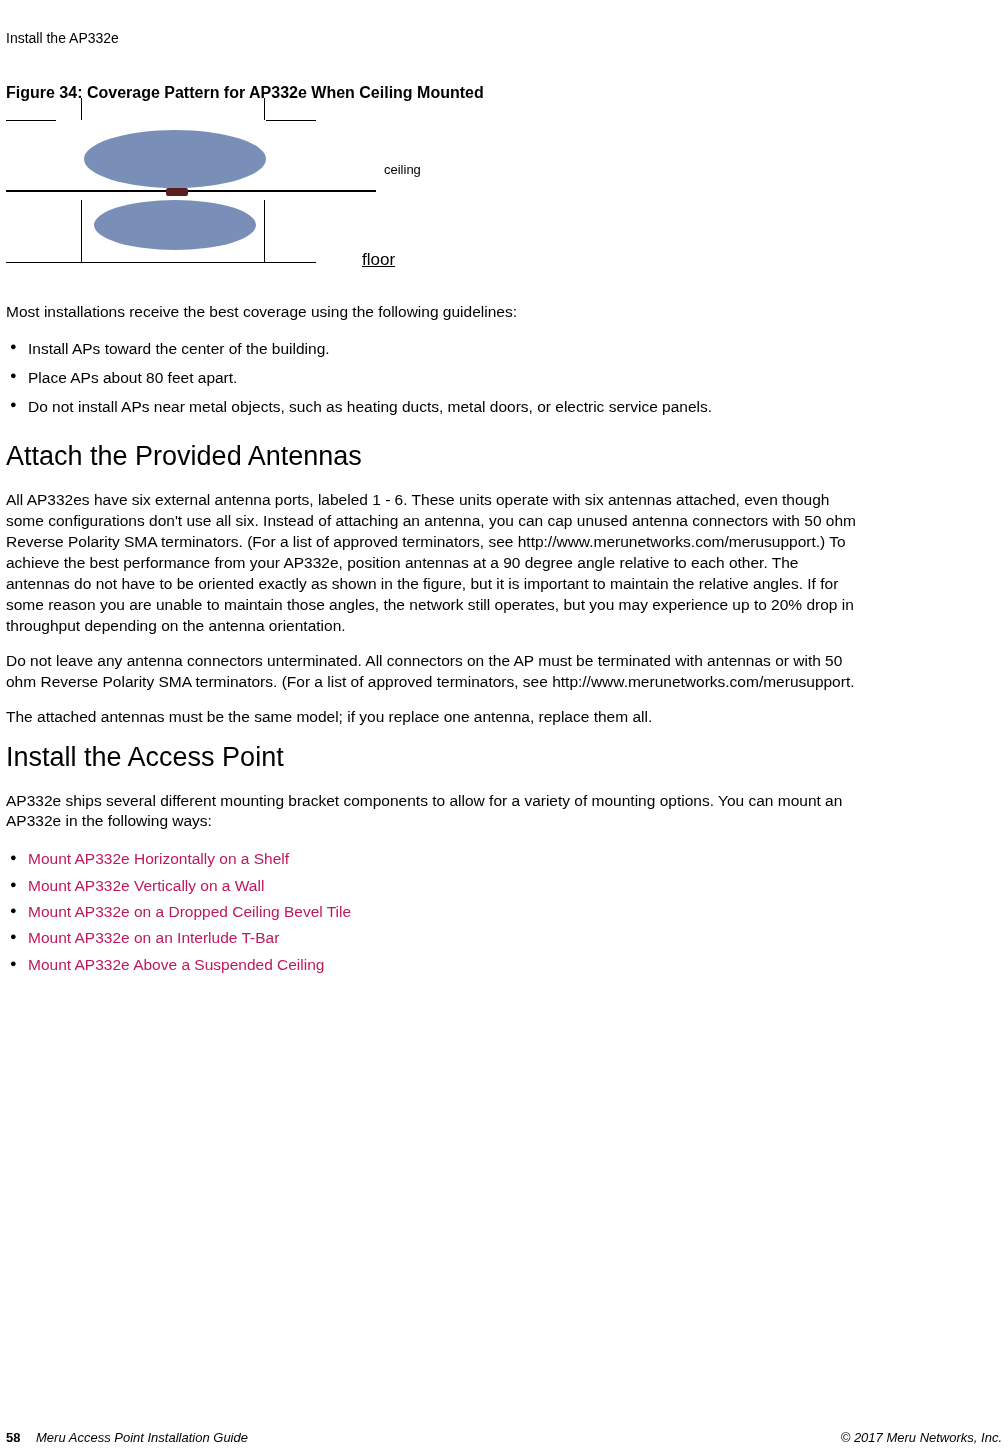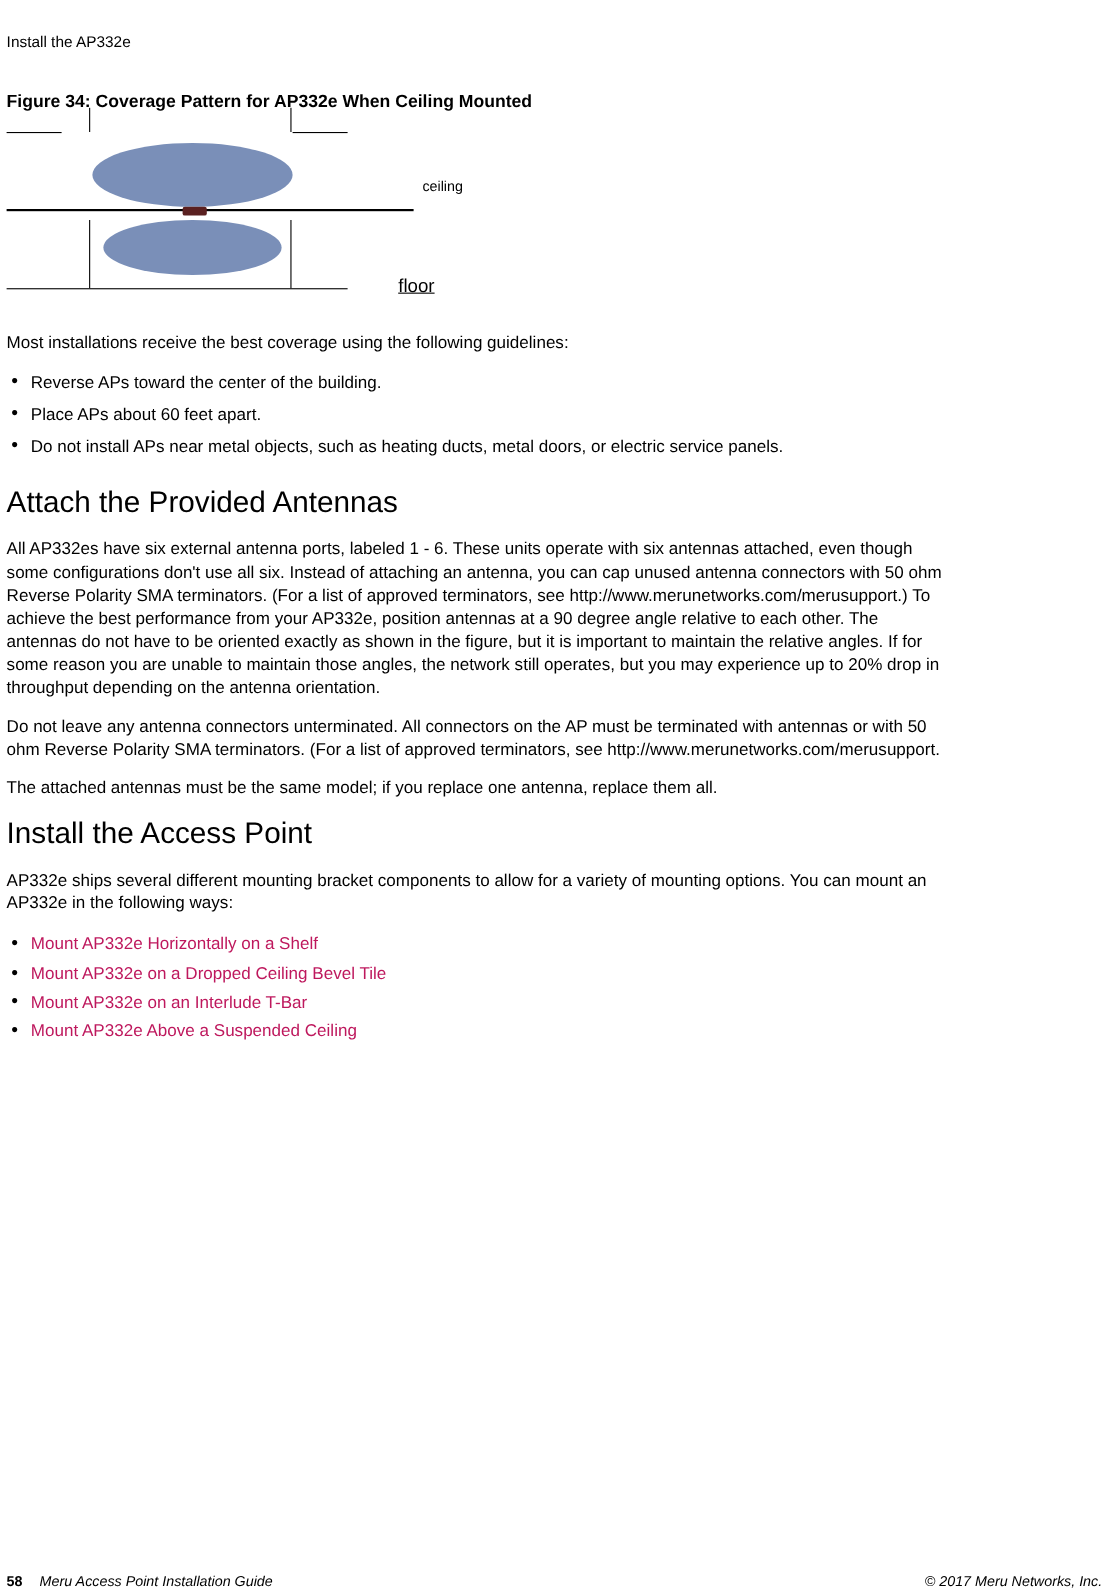--- a/index.html
+++ b/index.html
@@ -55,22 +55,22 @@
     <div class="vtick3"></div>
     <div class="vtick4"></div>
     <div class="floor-line"></div>
     <div class="lbl-ceiling">ceiling</div>
     <div class="lbl-floor">floor</div>
   </div>
 
   <p class="body-copy">Most installations receive the best coverage using the following guidelines:</p>
 
   <ul class="bullets">
-    <li>Reverse APs toward the center of the building.</li>
-    <li>Place APs about 60 feet apart.</li>
+    <li>Install APs toward the center of the building.</li>
+    <li>Place APs about 80 feet apart.</li>
     <li>Do not install APs near metal objects, such as heating ducts, metal doors, or electric service panels.</li>
   </ul>
 
   <h2 class="section">Attach the Provided Antennas</h2>
 
   <p class="body-copy">
     <span>All AP332es have six external antenna ports, labeled 1 - 6. These units operate with six antennas attached, even though some configurations don't use all six. Instead of attaching an antenna, you can cap unused antenna connectors with 50 ohm Reverse Polarity SMA terminators. (For a list of approved terminators, see </span><span class="link">http://www.merunetworks.com/merusupport</span><span>.) To achieve the best performance from your AP332e, position antennas at a 90 degree angle relative to each other. The antennas do not have to be oriented exactly as shown in the figure, but it is important to maintain the relative angles. If for some reason you are unable to maintain those angles, the network still operates, but you may experience up to 20% drop in throughput depending on the antenna orientation.</span>
   </p>
 
   <p class="body-copy">
@@ -78,20 +78,21 @@
   </p>
 
   <p class="body-copy">The attached antennas must be the same model; if you replace one antenna, replace them all.</p>
 
   <h2 class="section">Install the Access Point</h2>
 
   <p class="body-copy">AP332e ships several different mounting bracket components to allow for a variety of mounting options. You can mount an AP332e in the following ways:</p>
 
   <ul class="links">
     <li>Mount AP332e Horizontally on a Shelf</li>
+    <li>Mount AP332e Vertically on a Wall</li>
     <li>Mount AP332e on a Dropped Ceiling Bevel Tile</li>
     <li>Mount AP332e on an Interlude T-Bar</li>
     <li>Mount AP332e Above a Suspended Ceiling</li>
   </ul>
 
   <div class="footer">
     <span class="pg">58</span>
     <span class="mid">Meru Access Point Installation Guide</span>
     <span class="right">© 2017 Meru Networks, Inc.</span>
   </div>

